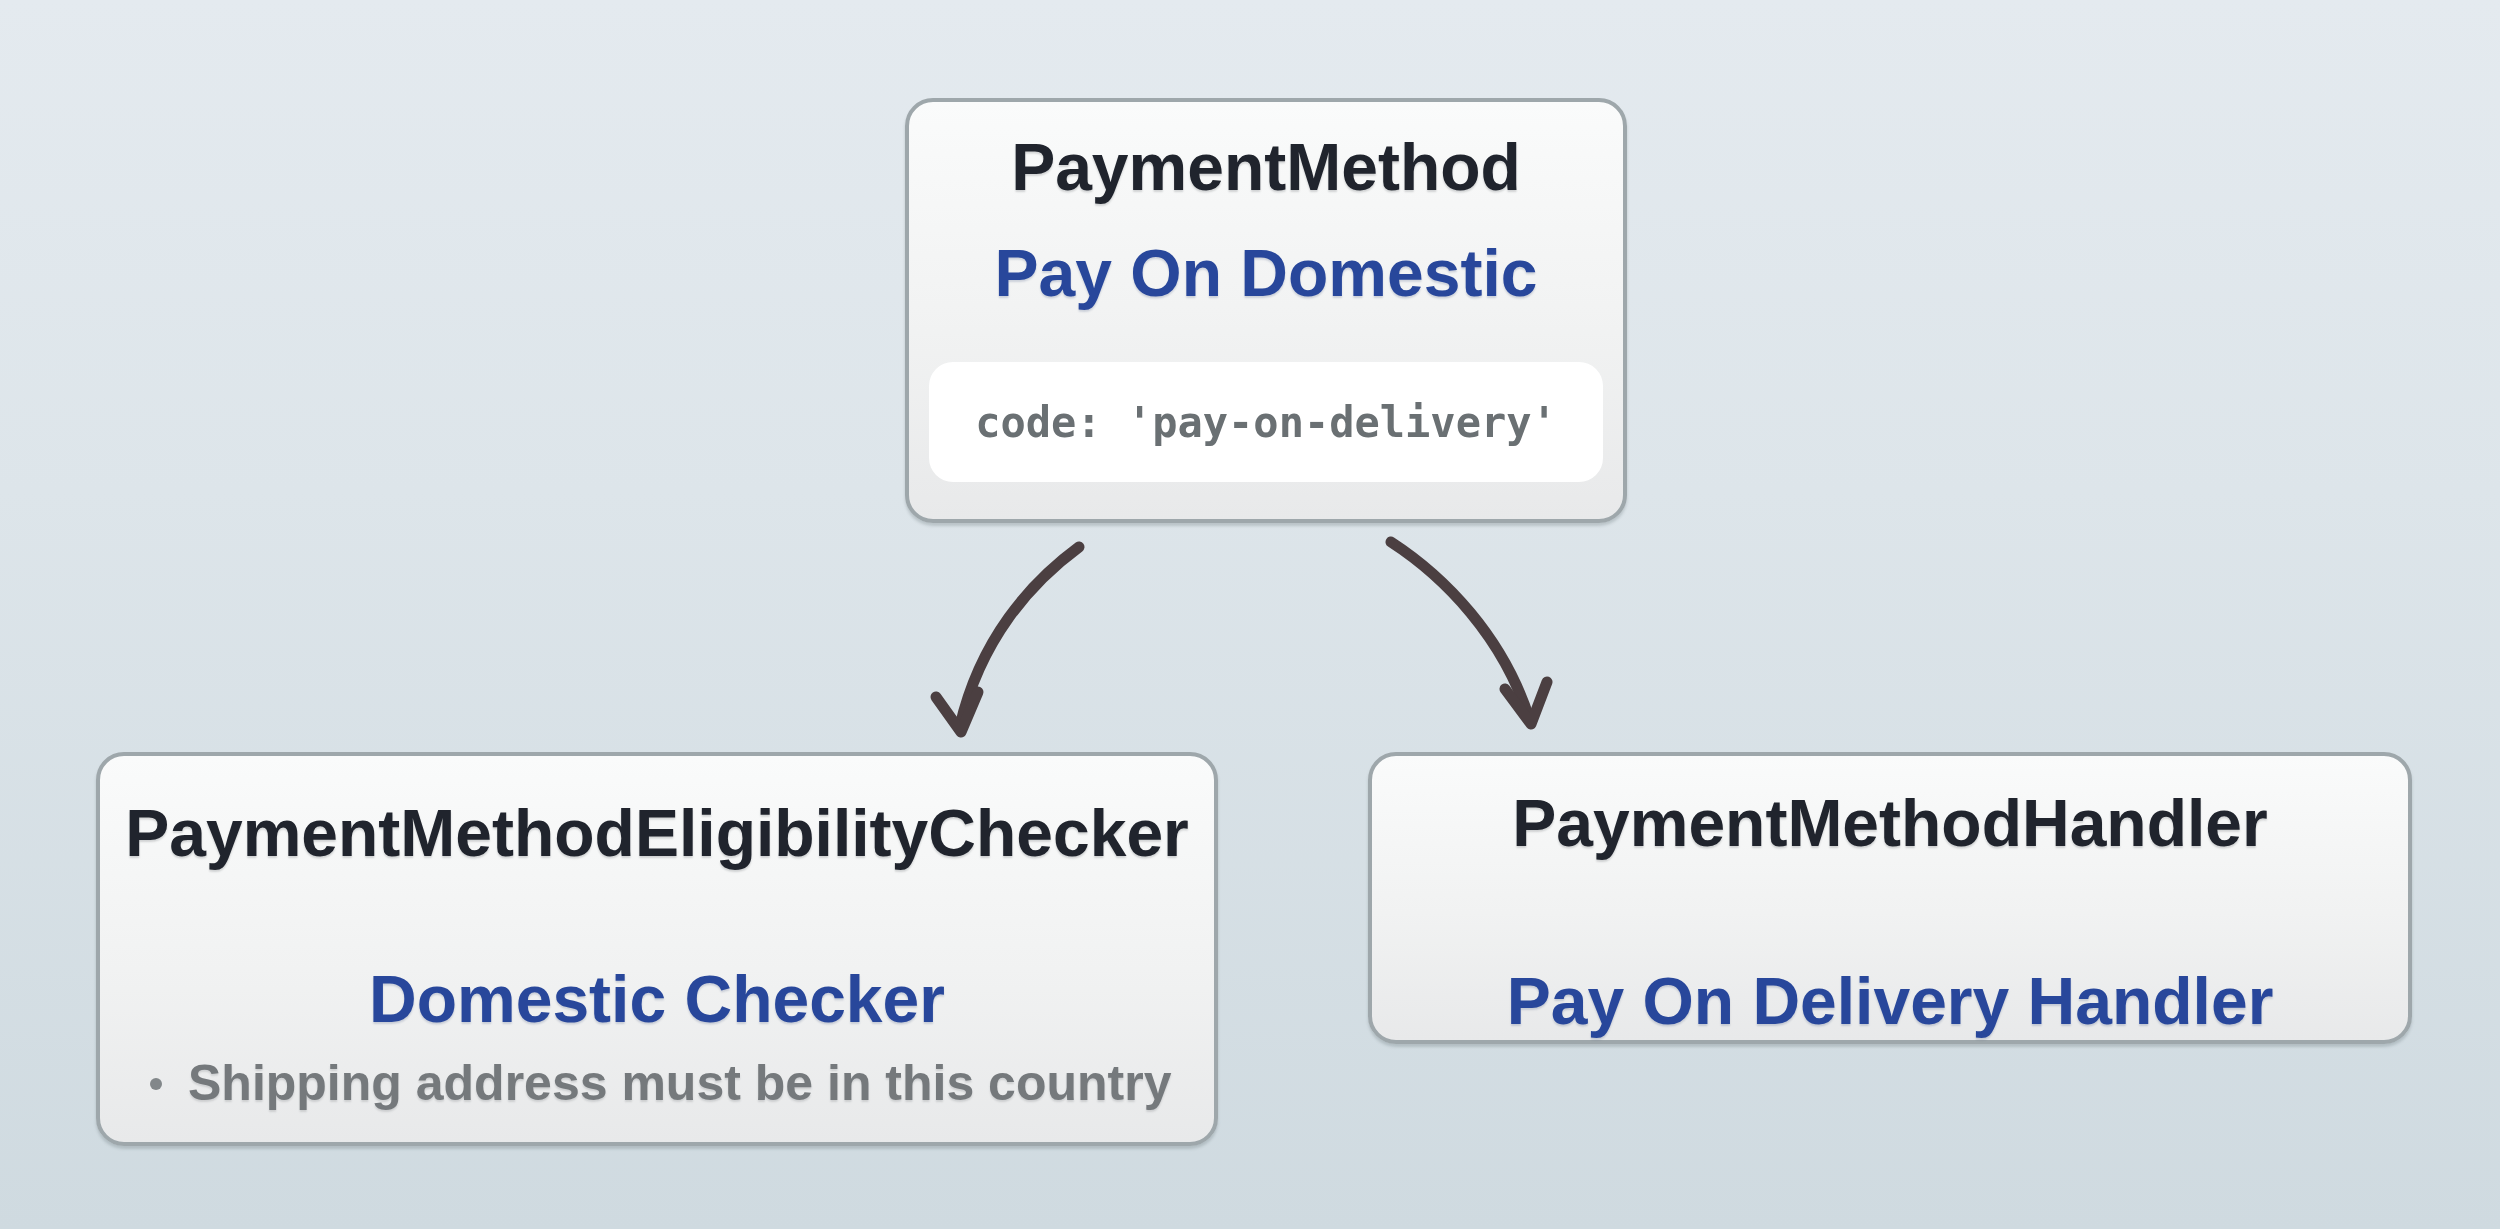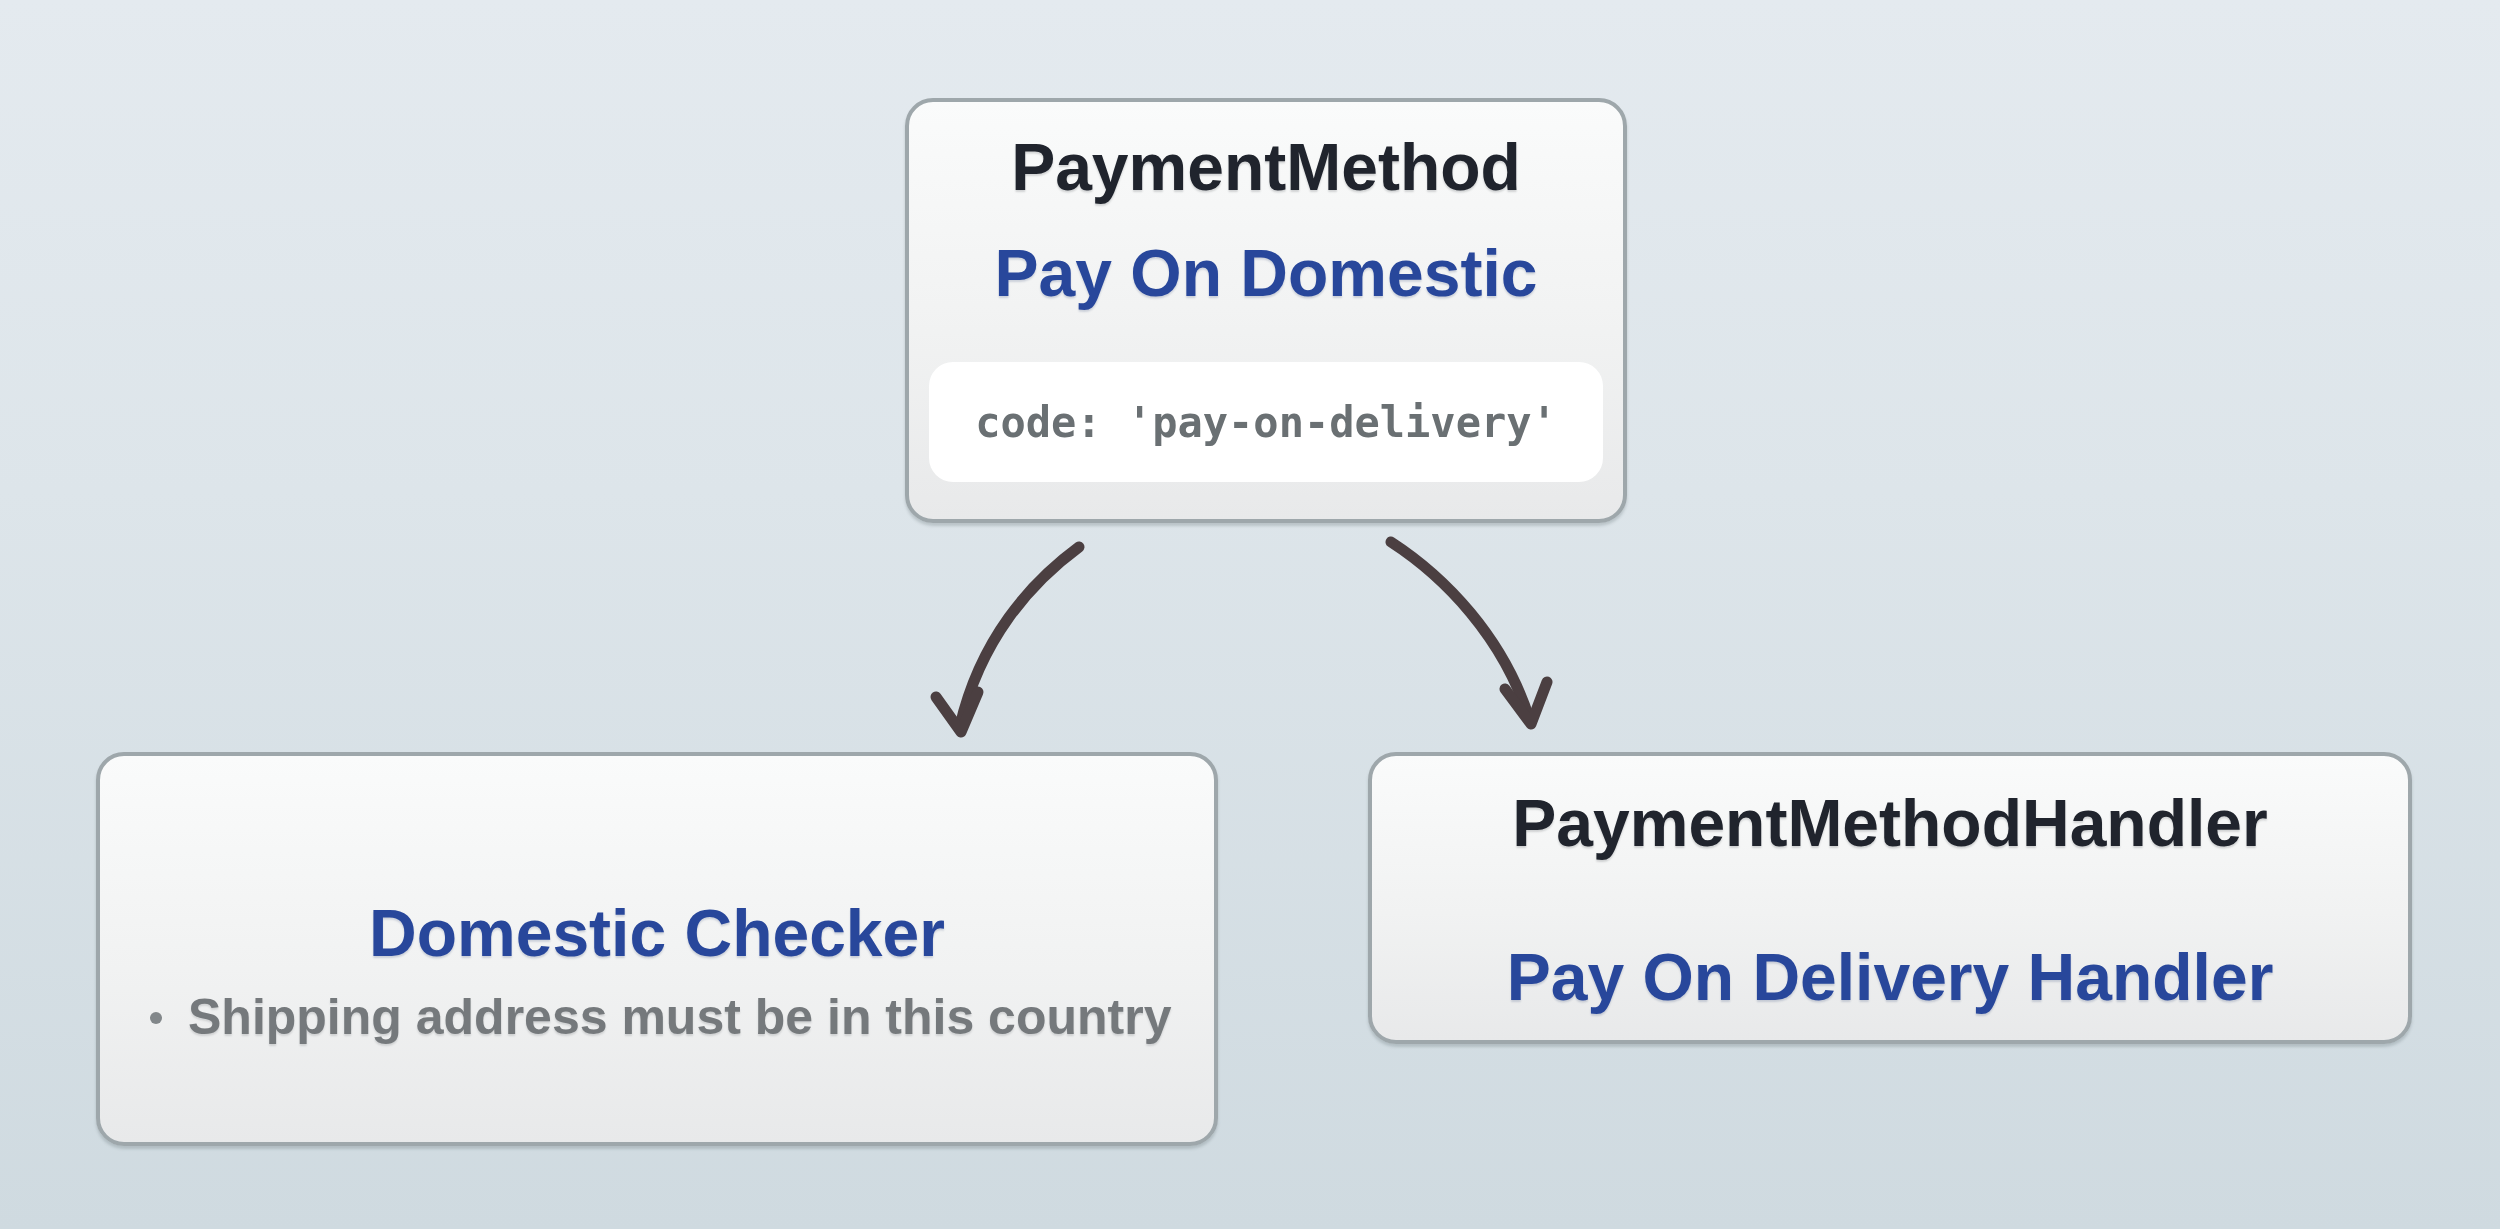--- a/index.html
+++ b/index.html
@@ -89,21 +89,21 @@
     font-weight: 700;
     line-height: 1.1;
     color: #75797c;
     text-shadow: 0 2px 2px rgba(90,95,100,0.2);
   }
   .node-handler {
     left: 1368px; top: 752px;
     width: 1044px; height: 292px;
     padding: 34px 20px 0;
   }
-  .node-handler .node-subtitle { margin-top: 88px; }
+  .node-handler .node-subtitle { margin-top: 112px; }
   .arrow-layer {
     position: absolute;
     left: 0; top: 0;
     width: 2500px; height: 1229px;
     pointer-events: none;
   }
   .arrow-layer path, .arrow-layer polyline {
     fill: none;
     stroke: #4b3f41;
     stroke-width: 11;
@@ -129,20 +129,21 @@
 
   <div class="node node-paymentmethod">
     <div class="node-title">PaymentMethod</div>
     <div class="node-subtitle">Pay On Domestic</div>
     <div class="code-pill">
       <span class="code-text">code: 'pay-on-delivery'</span>
     </div>
   </div>
 
   <div class="node node-checker">
+    <div class="node-title">PaymentMethodEligibilityChecker</div>
     <div class="node-subtitle">Domestic Checker</div>
     <div class="bullet-row">
       <span class="bullet-dot"></span>
       <span class="bullet-text">Shipping address must be in this country</span>
     </div>
   </div>
 
   <div class="node node-handler">
     <div class="node-title">PaymentMethodHandler</div>
     <div class="node-subtitle">Pay On Delivery Handler</div>

